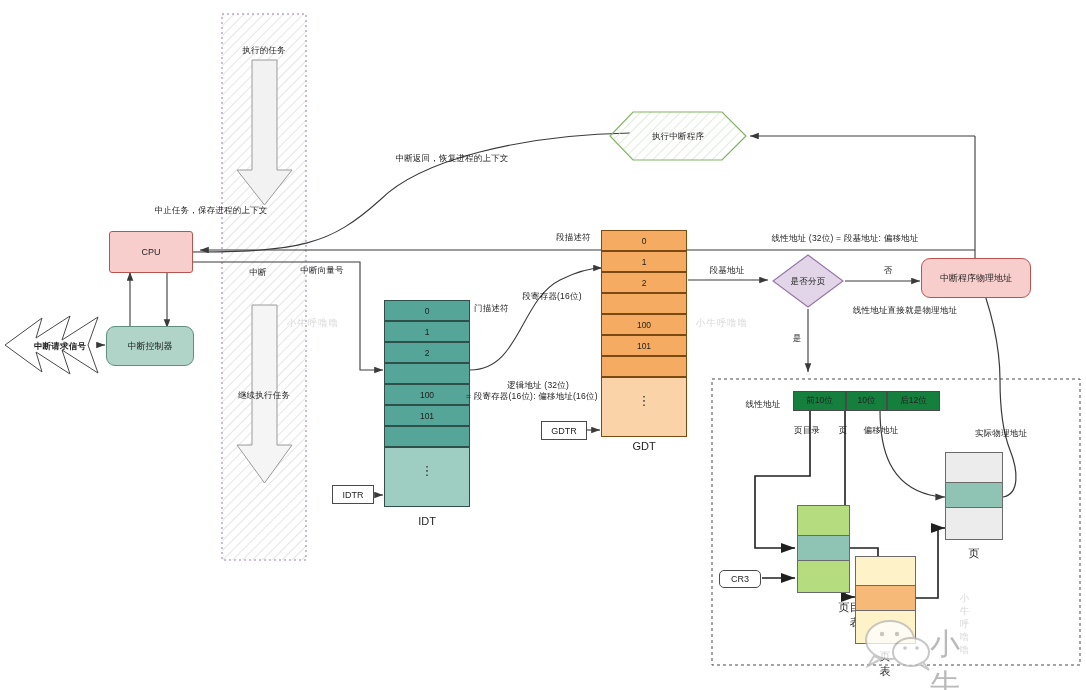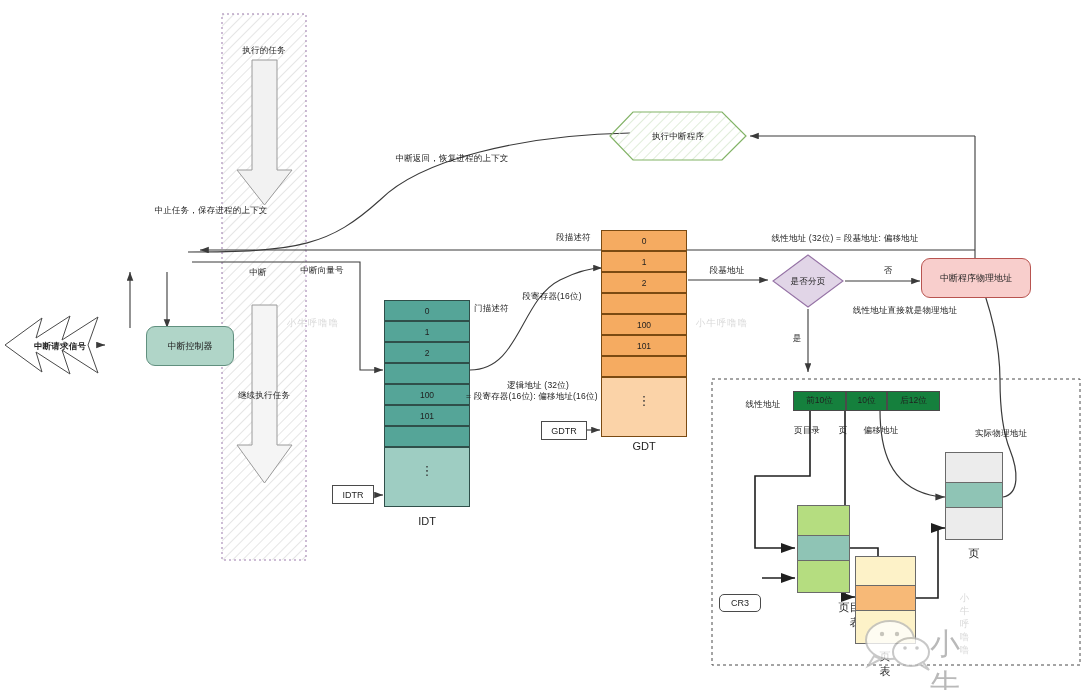--- a/index.html
+++ b/index.html
@@ -9,21 +9,21 @@
   svg.layer{position:absolute;left:0;top:0;width:1086px;height:690px;}
   .lbl{position:absolute;font-size:8.5px;color:#1f1f1f;white-space:nowrap;
        letter-spacing:.2px;line-height:1.25;}
   .lbl.c{transform:translateX(-50%);text-align:center;}
   .node{position:absolute;box-sizing:border-box;display:flex;
         align-items:center;justify-content:center;font-size:9px;text-align:center;}
   .cpu{background:#f8cecc;border:1px solid #b85450;border-radius:3px;}
   .ctrl{background:#b0d5c8;border:1px solid #61907f;border-radius:9px;}
   .phys{background:#f8cecc;border:1px solid #b85450;border-radius:9px;}
   .reg{background:#ffffff;border:1px solid #4a4a4a;font-size:9px;}
-  .reg.cr3{border-radius:5px;margin-top:24px;}
+  .reg.cr3{border-radius:5px;}
   .tblcell{position:absolute;box-sizing:border-box;display:flex;
            align-items:center;justify-content:center;font-size:8.5px;}
   .idtc{background:#55a598;border:1px solid #2f4f4a;}
   .idtc.dim{background:#9ecdc2;}
   .gdtc{background:#f5ab61;border:1px solid #7a4a12;}
   .gdtc.dim{background:#fbd3a8;}
   .pgbox{position:absolute;box-sizing:border-box;}
   .dots{position:absolute;font-size:13px;line-height:5px;letter-spacing:0;
         transform:translateX(-50%);text-align:center;color:#333;}
   .tname{position:absolute;font-size:11px;transform:translateX(-50%);text-align:center;}
@@ -112,22 +112,25 @@
     <path d="M1003,497 C1020,494 1018,470 1010,450 C1002,430 1000,405 1000,380
              C1000,340 988,300 975,268" fill="none" stroke="#3a3a3a" stroke-width="1.2"></path>
   </svg>
 
   <div class="lbl c" style="left:264px;top:45px;">执行的任务</div>
   <div class="lbl c" style="left:258px;top:267px;">中断</div>
   <div class="lbl c" style="left:264px;top:390px;">继续执行任务</div>
 
   <div class="lbl c" style="left:60px;top:341px;font-weight:bold;">中断请求信号</div>
 
-
-  <div class="node ctrl" style="left:106px;top:326px;width:88px;height:40px;margin-left:40px;">
+  <div class="node cpu" style="left:109px;top:231px;width:84px;height:42px;">
+    <span>CPU</span>
+  </div>
+
+  <div class="node ctrl" style="left:106px;top:326px;width:88px;height:40px;">
     <span>中断控制器</span>
   </div>
 
   <div class="lbl c" style="left:211px;top:205px;">中止任务，保存进程的上下文</div>
   <div class="lbl c" style="left:452px;top:153px;">中断返回，恢复进程的上下文</div>
   <div class="lbl c" style="left:322px;top:265px;">中断向量号</div>
 
   <div class="lbl c" style="left:678px;top:131px;">执行中断程序</div>
 
   <div class="tblcell idtc" style="left:384px;top:300px;width:86px;height:21px;">

